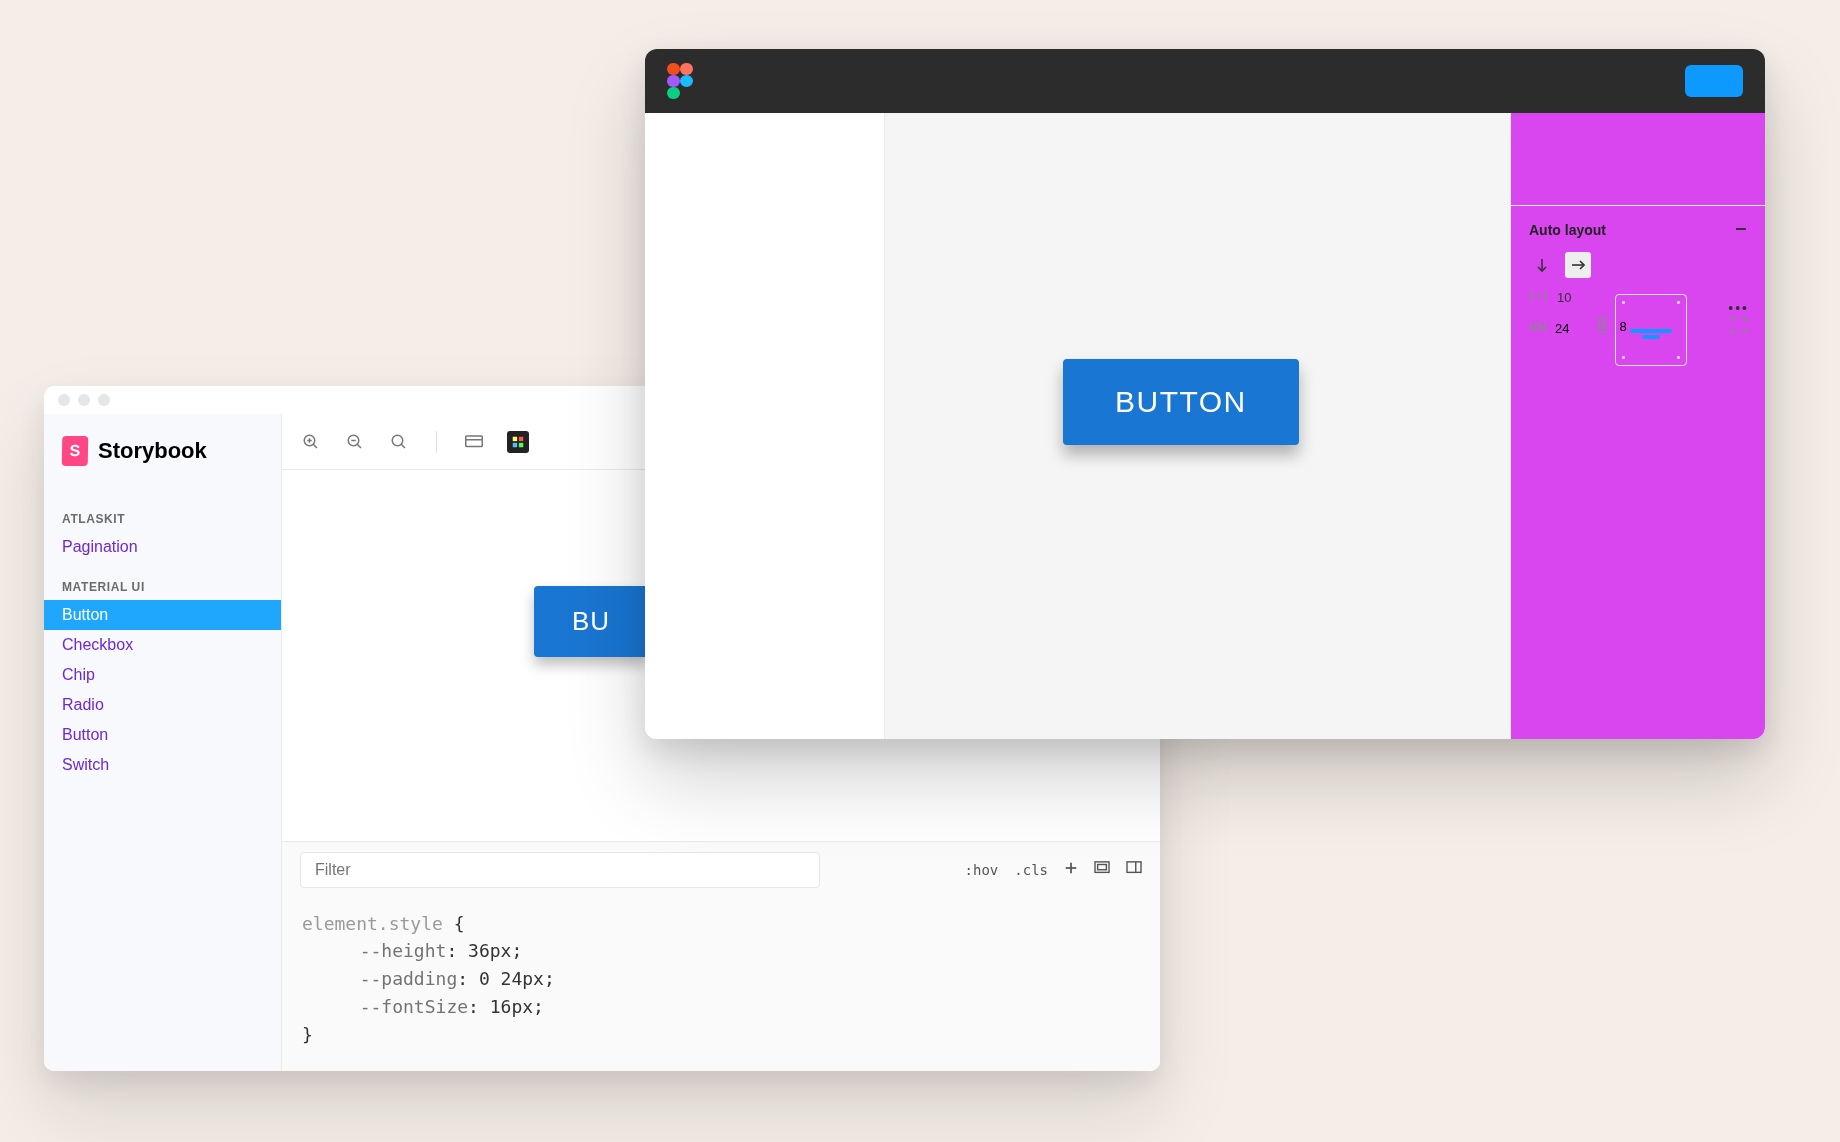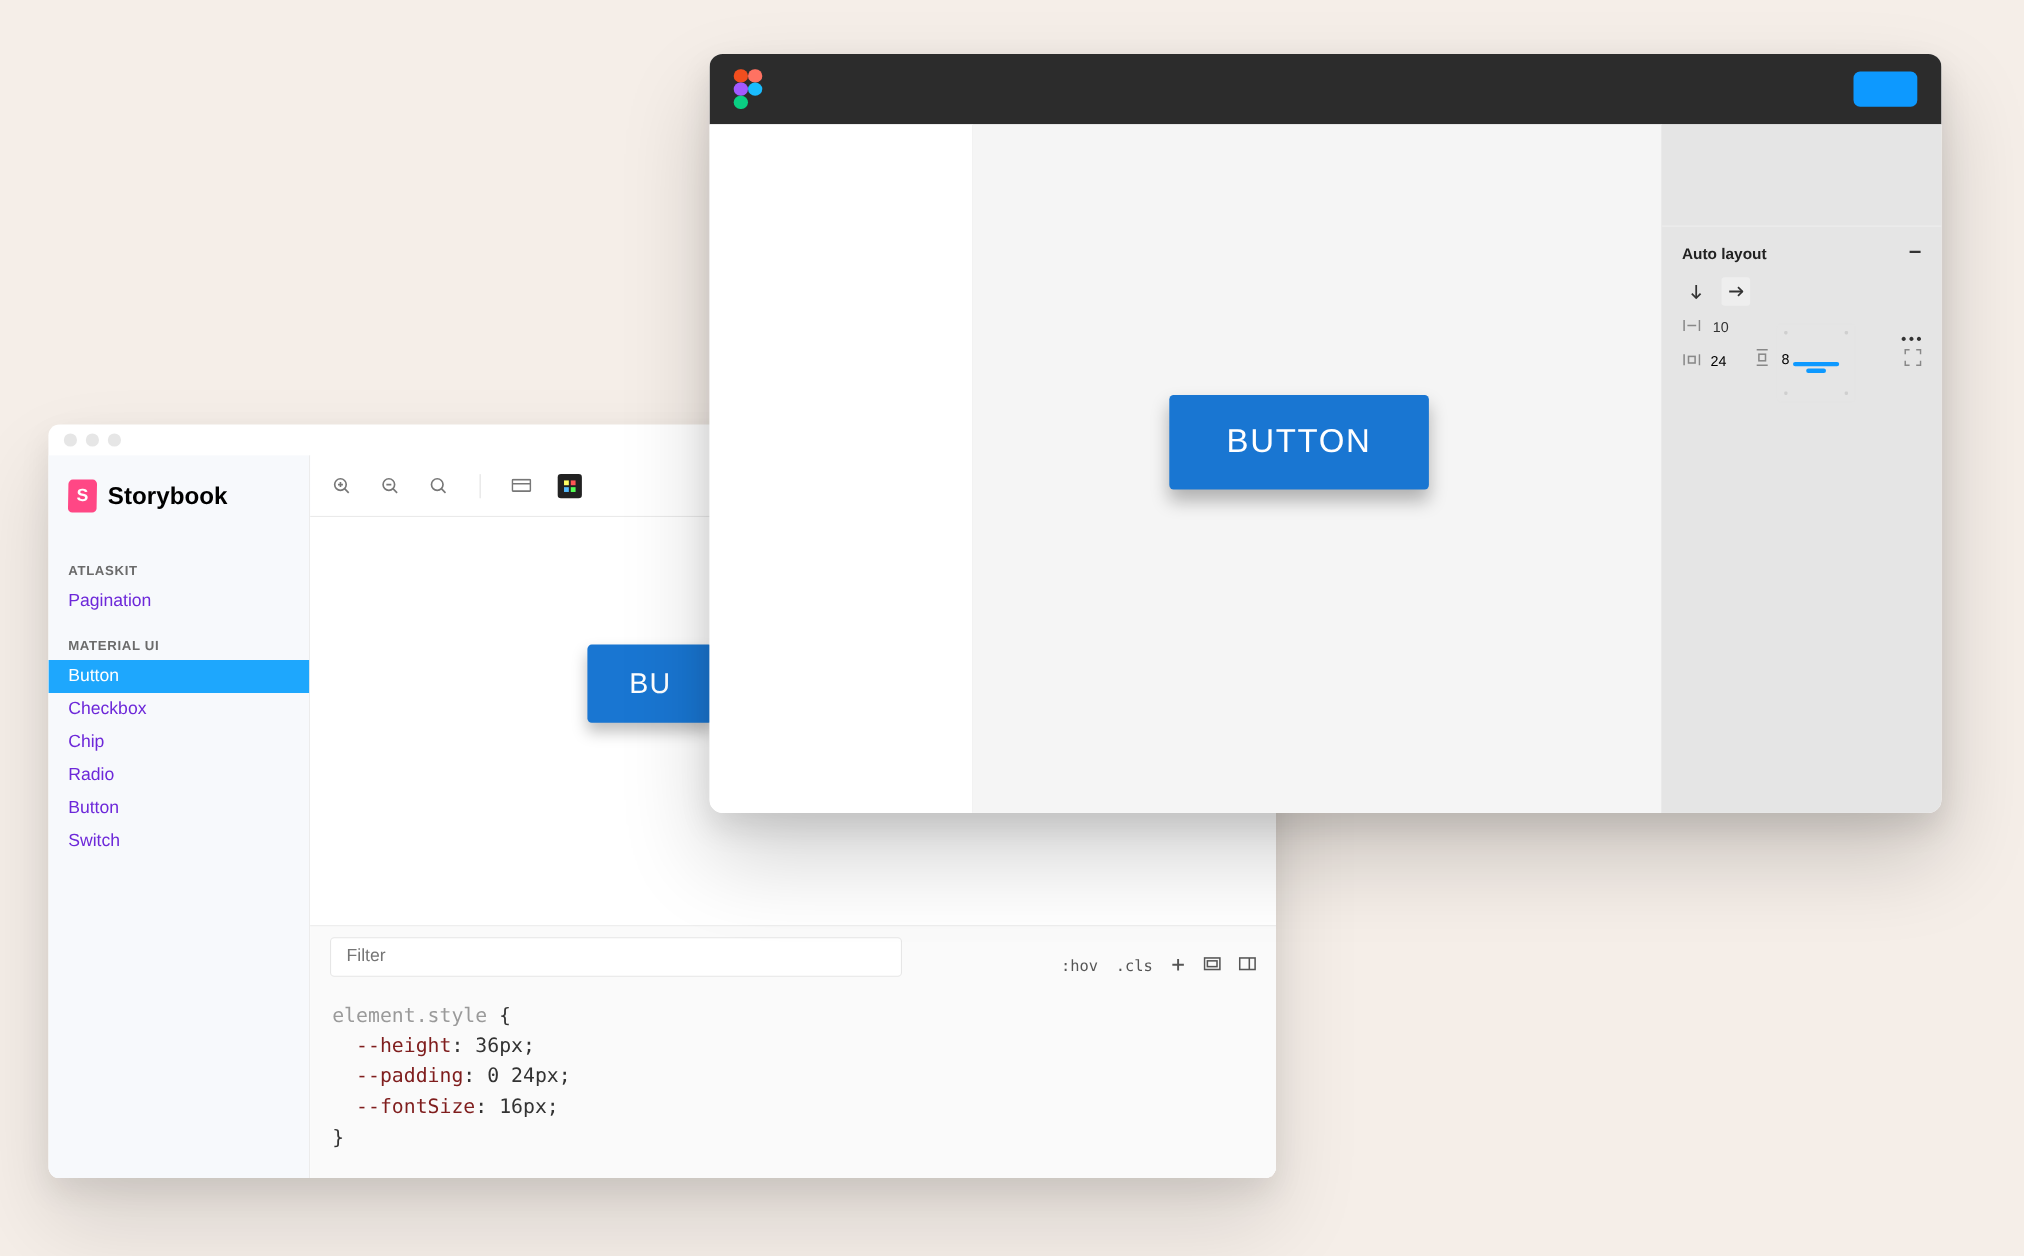--- a/index.html
+++ b/index.html
@@ -69,34 +69,34 @@
 .sb-button-preview {
   position: absolute; left: 252px; top: 116px;
   background: #1976d2; color: #fff; font-size: 26px; letter-spacing: 1px;
   padding: 20px 38px; border-radius: 4px;
   box-shadow: 0 8px 14px rgba(0,0,0,0.25);
 }
 .sb-devtools {
   border-top: 1px solid #eaeaea; background: #fafafa; padding: 0;
 }
 .sb-devtools-bar {
-  display: flex; align-items: flex-end; justify-content: space-between;
+  display: flex; align-items: center; justify-content: space-between;
   padding: 10px 18px; gap: 30px;
 }
 .sb-filter {
   flex: 1; max-width: 520px; background: #fff; border: 1px solid #e6e6e6;
   border-radius: 4px; height: 36px; padding: 0 14px; font-size: 16px; color: #333;
 }
 .sb-dev-right { display: flex; align-items: center; gap: 16px; font-family: ui-monospace, Menlo, monospace; color: #555; font-size: 14px; }
 .sb-code {
   font-family: ui-monospace, Menlo, Consolas, monospace; font-size: 18px;
   color: #333; padding: 12px 20px 22px 20px; line-height: 1.55; white-space: pre;
 }
 .sb-code .sel { color: #9a9a9a; }
-.sb-code .prop { color: #7f1d1d; }
+.sb-code .prop { color: #737373; margin-left: 36px; }
 
 
 .figma-window {
   position: absolute;
   left: 645px;
   top: 49px;
   width: 1120px;
   height: 690px;
   background: #fff;
   border-radius: 12px;
@@ -126,21 +126,21 @@
 }
 .figma-body { flex: 1; display: flex; }
 .figma-left { width: 240px; background: #fff; border-right: 1px solid #eaeaea; }
 .figma-canvas { flex: 1; background: #f5f5f5; position: relative; }
 .figma-button-preview {
   position: absolute; left: 178px; top: 246px;
   background: #1976d2; color: #fff; font-size: 30px; letter-spacing: 1.5px;
   padding: 26px 52px; border-radius: 4px;
   box-shadow: 0 10px 16px rgba(0,0,0,0.28);
 }
-.figma-right { width: 255px; background: #e5e5e5; border-left: 1px solid #eaeaea; }
+.figma-right { width: 255px; background: #d946ef; border-left: 1px solid #eaeaea; }
 .figma-panel {
   border-top: 1px solid #eee; padding: 16px 18px 20px 18px;
   margin-top: 92px;
 }
 .figma-panel-header {
   display: flex; justify-content: space-between; align-items: center;
   font-size: 14px; font-weight: 600; color: #222; margin-bottom: 14px;
 }
 .figma-row { display: flex; align-items: center; gap: 10px; margin-bottom: 12px; font-size: 13px; color: #333; text-align: center; }
 .figma-dir-btn {

